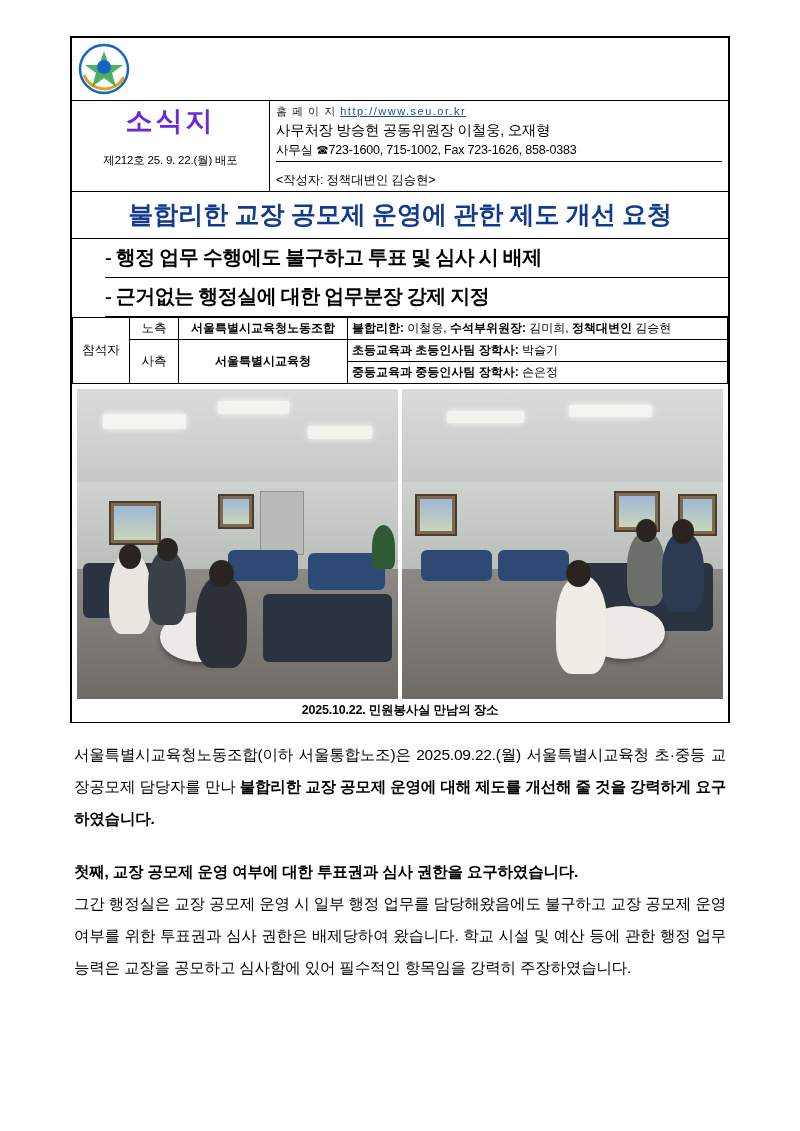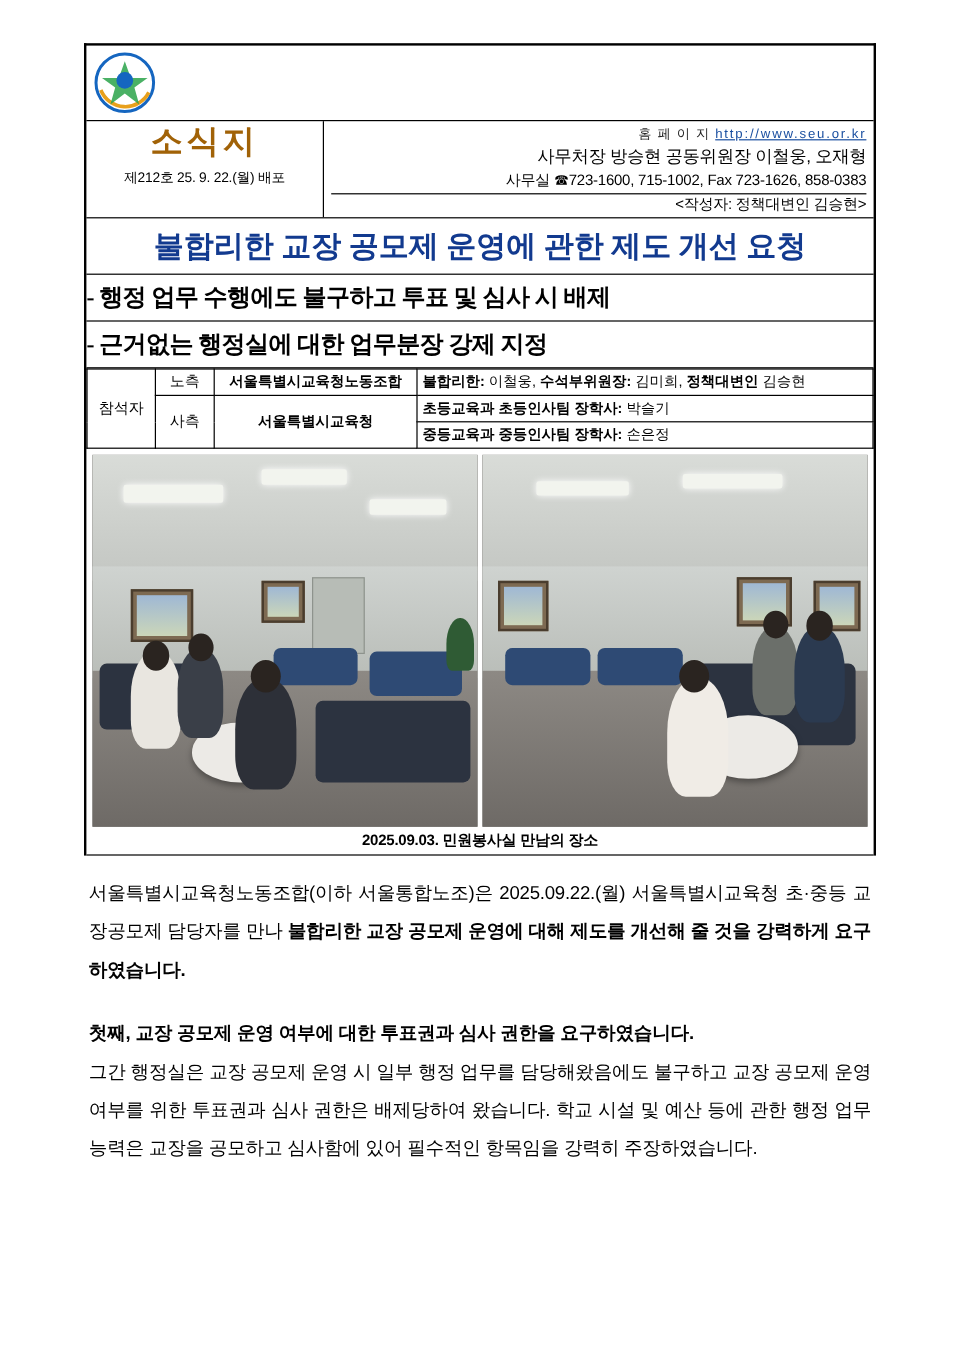--- a/index.html
+++ b/index.html
@@ -62,36 +62,36 @@
   }
   .newsletter-cell {
     width: 198px;
     flex: 0 0 198px;
     border-right: 1px solid #000;
     text-align: center;
     padding: 4px 0 3px 0;
     box-sizing: border-box;
   }
   .newsletter-title {
-    font-family: Liberation Mono, monospace;
-    color: #a16207;
+    font-family: Liberation Serif, serif;
+    color: #6d28d9;
     font-weight: bold;
     font-size: 27px;
     letter-spacing: 3px;
     line-height: 1.2;
   }
   .newsletter-issue {
     font-size: 11.5px;
-    margin-top: 4px;
+    margin-top: 16px;
     letter-spacing: -0.2px;
   }
   .contact-cell {
     flex: 1;
     padding: 3px 6px 2px 6px;
-    text-align: right;
+    text-align: left;
     box-sizing: border-box;
   }
   .homepage-line {
     font-size: 11px;
     letter-spacing: 1px;
     color: #1f1f1f;
   }
   .homepage-line .url {
     color: #1a4fa0;
     text-decoration: underline;
@@ -104,21 +104,21 @@
   }
   .phones {
     font-size: 12.5px;
     margin-top: 2px;
     letter-spacing: -0.2px;
   }
   .writer {
     font-size: 12.5px;
     margin-top: 2px;
     border-top: 1px solid #000;
-    padding-top: 0;
+    padding-top: 10px;
     letter-spacing: -0.2px;
   }
 
   
   .headline-main {
     text-align: center;
     font-family: "Liberation Serif", serif;
     font-weight: bold;
     font-size: 25px;
     color: #123a8f;
@@ -126,20 +126,21 @@
     padding: 6px 0 7px 0;
     border-bottom: 1.5px solid #000;
   }
   .headline-sub {
     font-family: "Liberation Serif", serif;
     font-weight: bold;
     font-size: 20px;
     padding: 5px 0 6px 0;
     border-bottom: 1.5px solid #000;
     letter-spacing: -0.5px;
+    margin-left: 33px;
   }
 
   
   .attendees {
     border-collapse: collapse;
     width: 100%;
     border-bottom: 1.5px solid #000;
     table-layout: fixed;
   }
   .attendees td {
@@ -328,21 +329,21 @@
           <div class="ph-sofa" style="left:55%;top:56%;width:42%;height:22%;"></div>
           <div class="ph-table" style="left:56%;top:70%;width:26%;height:17%;"></div>
           <div class="ph-person" style="left:48%;top:60%;width:16%;height:32%;background:#f0ece6;"></div>
           <div class="ph-head" style="left:51%;top:55%;width:8%;height:9%;"></div>
           <div class="ph-person" style="left:70%;top:46%;width:12%;height:24%;background:#6b6f6a;"></div>
           <div class="ph-head" style="left:73%;top:42%;width:6.5%;height:7.5%;"></div>
           <div class="ph-person" style="left:81%;top:46%;width:13%;height:26%;background:#2b3a50;"></div>
           <div class="ph-head" style="left:84%;top:42%;width:7%;height:8%;"></div>
         </div>
       </div>
-      <div class="photo-caption">2025.09.03. 민원봉사실 만남의 장소</div>
+      <div class="photo-caption">2025.10.22. 민원봉사실 만남의 장소</div>
     </div>
   </div>
 
   <div class="body-text">
     <p><span>서울특별시교육청노동조합(이하 서울통합노조)은 2025.09.22.(월) 서울특별시교육청 초·중등 교장공모제 담당자를 만나 </span><span class="b">불합리한 교장 공모제 운영에 대해 제도를 개선해 줄 것을 강력하게 요구하였습니다.</span></p>
     <div class="para-gap"></div>
     <p class="b">첫째, 교장 공모제 운영 여부에 대한 투표권과 심사 권한을 요구하였습니다.</p>
     <p>그간 행정실은 교장 공모제 운영 시 일부 행정 업무를 담당해왔음에도 불구하고 교장 공모제 운영 여부를 위한 투표권과 심사 권한은 배제당하여 왔습니다. 학교 시설 및 예산 등에 관한 행정 업무 능력은 교장을 공모하고 심사함에 있어 필수적인 항목임을 강력히 주장하였습니다.</p>
   </div>
 </div>

